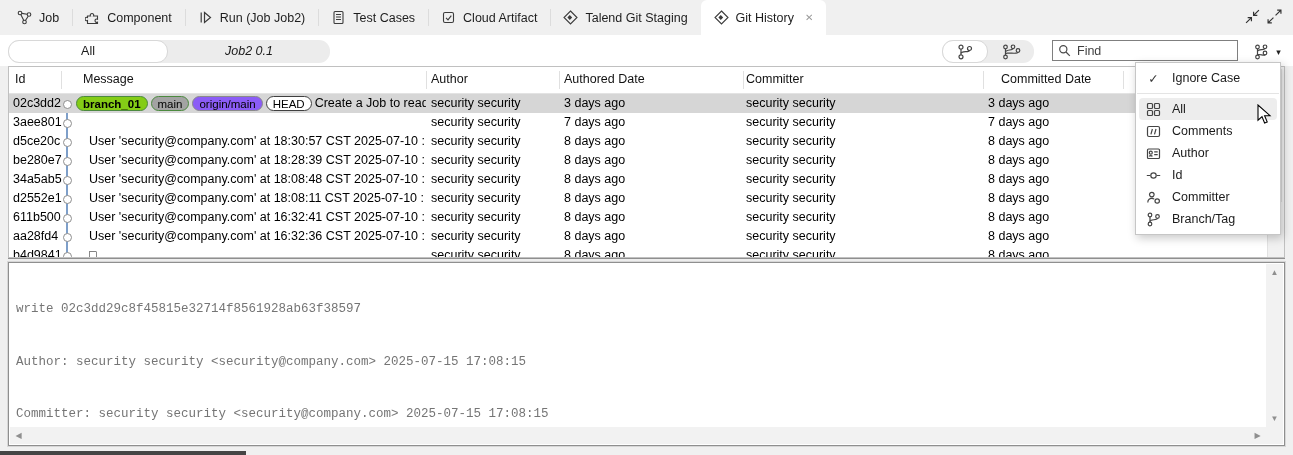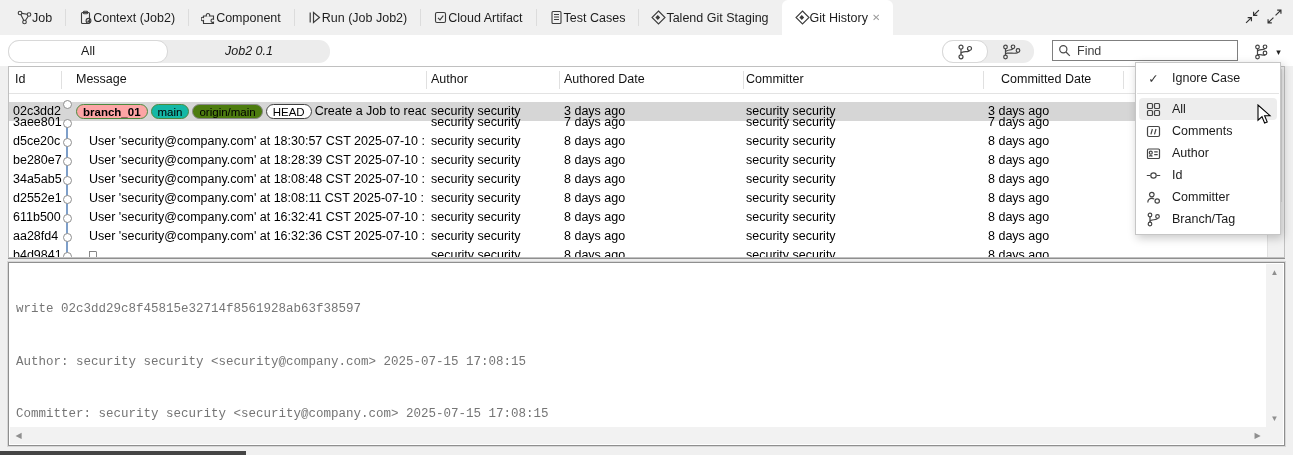--- a/index.html
+++ b/index.html
@@ -2,21 +2,21 @@
 <html><head>
 <meta charset="utf-8">
 <style>
   html,body{margin:0;padding:0;}
   body{width:1293px;height:455px;position:relative;background:#f0f0f0;
        font-family:"Liberation Sans",sans-serif;font-size:12px;color:#1a1a1a;overflow:hidden;}
   svg{display:block}
 
   
   .tabbar{position:absolute;left:0;top:0;width:100%;height:35px;background:#f0f0f0;display:flex;align-items:stretch;padding-left:4px;}
-  .tab{display:flex;align-items:center;padding:0 13px;position:relative;font-size:12.5px;color:#1d1d1d;cursor:default;}
+  .tab{display:flex;align-items:center;gap:7px;padding:0 13px;position:relative;font-size:12.5px;color:#1d1d1d;cursor:default;}
   .tab:not(.active):not(:first-child)::before{content:"";position:absolute;left:0;top:9px;height:17px;width:1px;background:#dcdcdc;}
   .tab.active{background:#ffffff;border-radius:6px 6px 0 0;}
   .tab .close{color:#9a9a9a;font-size:10px;margin-left:4px;}
   .wctl{position:absolute;top:9px;display:flex;gap:9px;}
 
   
   .toolbar{position:absolute;left:0;top:35px;width:100%;height:31px;background:#ffffff;}
   .seg-group{position:absolute;top:5px;height:23px;background:#ececec;border-radius:11px;display:flex;box-sizing:border-box;}
   .seg{height:23px;line-height:23px;text-align:center;font-size:12.5px;color:#1a1a1a;box-sizing:border-box;}
   .seg.selected{background:#fff;border:1px solid #d8d8d8;border-radius:11px;line-height:21px;}
@@ -38,23 +38,23 @@
   .row.selected{background:#d6d6d6;}
   .cell{position:absolute;top:0;white-space:nowrap;overflow:hidden;}
   .c-id{left:4px;width:50px;}
   .c-msg{left:80px;width:337px;}
   .c-badges{left:67px;width:350px;display:flex;align-items:center;gap:3px;height:19px;}
   .c-author{left:422px;width:128px;}
   .c-authored{left:555px;width:175px;}
   .c-committer{left:737px;width:235px;}
   .c-committed{left:979px;width:135px;}
   .badge{height:15px;line-height:14px;border-radius:8px;padding:0 6px;font-size:11.5px;white-space:nowrap;flex:0 0 auto;box-sizing:border-box;}
-  .badge.local{background:#fca5a5;border:1px solid #4c8a3f;font-weight:bold;}
-  .badge.green{background:#14b8a6;border:1px solid #4c8a3f;text-align:center;}
-  .badge.remote{background:#4d7c0f;border:1px solid #8a8a8a;}
+  .badge.local{background:#84cc16;border:1px solid #4c8a3f;font-weight:bold;}
+  .badge.green{background:#a3a3a3;border:1px solid #4c8a3f;text-align:center;}
+  .badge.remote{background:#8b5cf6;border:1px solid #8a8a8a;}
   .badge.head{background:#fff;border:1px solid #404040;}
   .msg-after-badges{white-space:nowrap;overflow:hidden;}
   .graph-line{position:absolute;left:57px;top:36px;width:2px;height:156px;background:#7e9fc9;}
   .gnode{position:absolute;left:54px;width:7px;height:7px;border:1px solid #8e8e8e;border-radius:50%;background:#fff;box-sizing:content-box;}
   .tv-scroll{position:absolute;right:0;top:0;width:16px;height:100%;background:#f1f1f1;border-left:1px solid #e2e2e2;}
   .tv-thumb{position:absolute;left:2px;right:2px;top:2px;height:70%;background:#dcdcdc;}
 
   
   .splitter{position:absolute;left:8px;top:258px;width:1277px;height:4px;background:#ededed;
             border-top:1px solid #8f8f8f;border-bottom:1px solid #8f8f8f;box-sizing:border-box;}
@@ -93,62 +93,51 @@
           <circle cx="12" cy="4.5" r="1.8"></circle>
           <circle cx="7.5" cy="12" r="1.8"></circle>
           <path d="M4.8,3.4 L10.2,4.2 M3.8,4.6 L6.8,10.4 M11.2,6.2 L8.4,10.5"></path>
         </svg>
       </span>
     <span>Job</span>
   </div>
   <div class="tab">
     <span>
         <svg width="15" height="15" viewBox="0 0 15 15" fill="none" stroke="#3c3c3c" stroke-width="1.1">
-          <rect x="3.5" y="2.5" width="8" height="11" rx="1"></rect>
-          <rect x="5.5" y="1.2" width="4" height="2.6" rx="0.8"></rect>
-          <circle cx="10.5" cy="10.8" r="2.4"></circle>
-          <path d="M9.5,10.8 l0.8,0.9 l1.4,-1.8"></path>
-        </svg>
-      </span>
-    <span>Context (Job2)</span>
-  </div>
-  <div class="tab">
-    <span>
-        <svg width="15" height="15" viewBox="0 0 15 15" fill="none" stroke="#3c3c3c" stroke-width="1.1">
           <path d="M2.5,6 h3 a1.7,1.7 0 1 1 3,0 h4 v3.2 a1.7,1.7 0 1 0 0,3 v1.3 h-10 v-3 a1.7,1.7 0 1 1 0,-3 z"></path>
         </svg>
       </span>
     <span>Component</span>
   </div>
   <div class="tab">
     <span>
         <svg width="15" height="15" viewBox="0 0 15 15" fill="none" stroke="#3c3c3c" stroke-width="1.2">
           <path d="M3.2,2.5 v10"></path>
           <path d="M6.5,2.5 L12.5,7.5 L6.5,12.5 z"></path>
         </svg>
       </span>
     <span>Run (Job Job2)</span>
   </div>
   <div class="tab">
     <span>
         <svg width="15" height="15" viewBox="0 0 15 15" fill="none" stroke="#3c3c3c" stroke-width="1.1">
+          <rect x="3" y="1.5" width="9" height="12" rx="1"></rect>
+          <path d="M5,4.5 h5 M5,7 h5 M5,9.5 h5"></path>
+        </svg>
+      </span>
+    <span>Test Cases</span>
+  </div>
+  <div class="tab">
+    <span>
+        <svg width="15" height="15" viewBox="0 0 15 15" fill="none" stroke="#3c3c3c" stroke-width="1.1">
           <rect x="2.5" y="2.5" width="10" height="10" rx="1.5"></rect>
           <path d="M5,7.8 l2,2 l3.3,-4.2"></path>
         </svg>
       </span>
     <span>Cloud Artifact</span>
-  </div>
-  <div class="tab">
-    <span>
-        <svg width="15" height="15" viewBox="0 0 15 15" fill="none" stroke="#3c3c3c" stroke-width="1.1">
-          <rect x="3" y="1.5" width="9" height="12" rx="1"></rect>
-          <path d="M5,4.5 h5 M5,7 h5 M5,9.5 h5"></path>
-        </svg>
-      </span>
-    <span>Test Cases</span>
   </div>
   <div class="tab">
     <span>
         <svg width="15" height="15" viewBox="0 0 15 15" fill="none" stroke="#3c3c3c" stroke-width="1.1">
           <path d="M7.5,1 L14,7.5 L7.5,14 L1,7.5 z"></path>
           <path d="M5.2,7.5 l1.6,-1.6 l1.6,1.6 l-1.6,1.6 z" fill="#3c3c3c"></path>
         </svg>
       </span>
     <span>Talend Git Staging</span>
   </div>
@@ -224,36 +213,36 @@
           <path d="M4.5,7.5 C4.5,5 12,6.3 12,4.6 M4.5,11 C4.5,9.5 12,12 12,10.8"></path>
         </svg>
       </span>
     <span class="caret">▾</span>
   </div>
 </div>
 
 <div class="table-panel">
   <div class="thead">
     <div class="th" style="left:6px;">Id</div>
-    <div class="th" style="left:67px;">Message</div>
+    <div class="th" style="left:74px;">Message</div>
     <div class="th" style="left:422px;">Author</div>
     <div class="th" style="left:555px;">Authored Date</div>
     <div class="th" style="left:737px;">Committer</div>
     <div class="th" style="left:992px;">Committed Date</div>
     <div class="colline" style="left:52px;"></div>
     <div class="colline" style="left:417px;"></div>
     <div class="colline" style="left:550px;"></div>
     <div class="colline" style="left:734px;"></div>
     <div class="colline" style="left:974px;"></div>
     <div class="colline" style="left:1114px;"></div>
   </div>
 
   <div class="graph-line"></div>
 
-  <div class="row selected" style="top:27px;margin-top:8px;">
+  <div class="row selected" style="top:27px;">
     <div class="cell c-id">02c3dd2</div>
     <div class="cell c-badges">
       <span class="badge local">branch_01</span>
       <span class="badge green">main</span>
       <span class="badge remote">origin/main</span>
       <span class="badge head">HEAD</span>
       <span class="msg-after-badges">Create a Job to read and write data.</span>
     </div>
     <div class="cell c-author">security security</div>
     <div class="cell c-authored">3 days ago</div>

